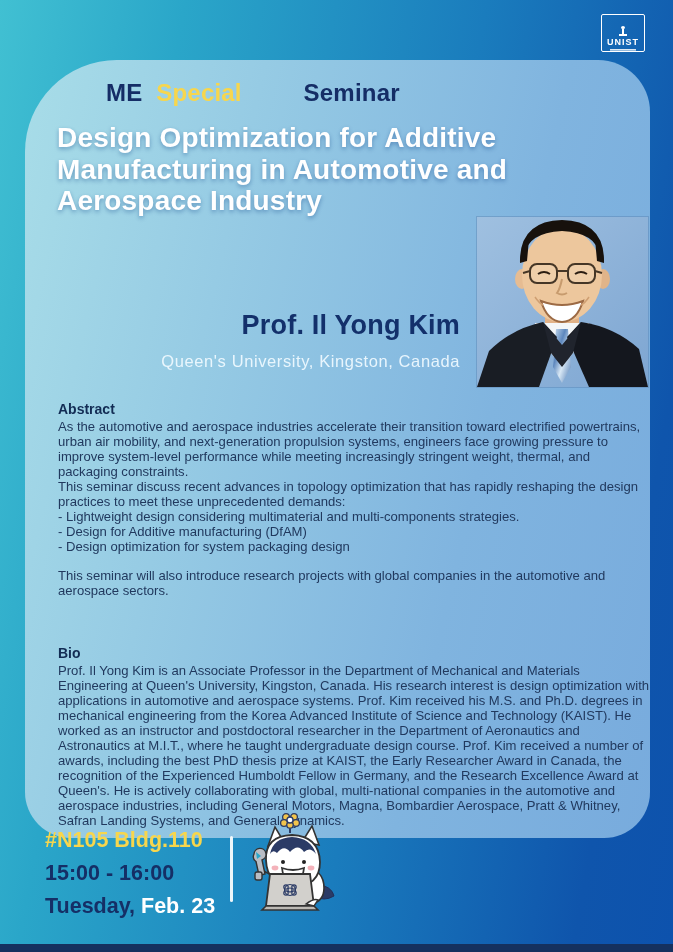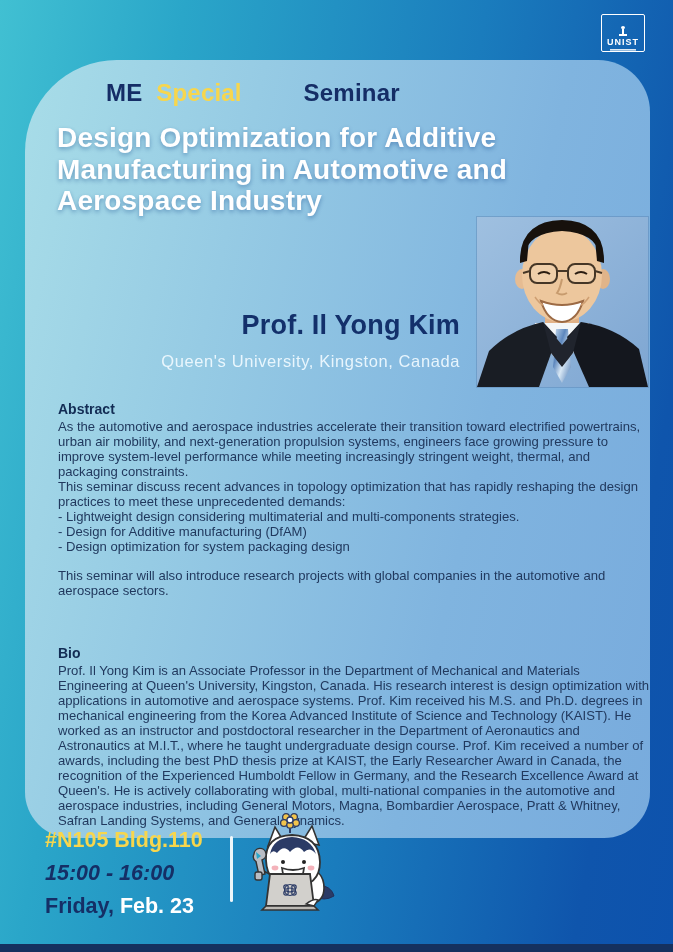--- a/index.html
+++ b/index.html
@@ -59,21 +59,21 @@
   .section h3{ font-size:14px; font-weight:800; color:#122c54; margin-bottom:2px;}
   .section p, .section div.bullet{ font-size:13.1px; line-height:15px; }
   .abstract{ top:341px; }
   .abstract .gap{ height:14px; }
   .bio{ top:542px;margin-top:43px; }
 
   
   .footer{ position:absolute; left:0; right:0; bottom:8px; height:132px; }
   .event-details{ position:absolute; left:45px; top:12px; font-weight:800; font-size:21.5px; line-height:33px; }
   .event-location{ color:#f7d64d; }
-  .event-time{ color:#152f66;font-style:italic; }
+  .event-time{ color:#152f66; }
   .event-date .day{ color:#152f66; }
   .event-date .date{ color:#ffffff; }
   .v-divider{ position:absolute; left:230px; top:24px; height:66px; width:2.5px; background:rgba(255,255,255,.92); border-radius:2px;}
   .mascot{ position:absolute; left:240px; top:0px; }
   .host-block{ position:absolute; right:24px; top:30px; text-align:right; color:#d3e4f4; }
   .host-label{ font-size:15px; margin-bottom:8px; letter-spacing:.4px;}
   .host-contact{ font-size:16.5px; letter-spacing:.3px;}
   .bottom-strip{ position:absolute; left:0; right:0; bottom:0; height:8px; background:#15315f; }
 </style>
 </head>
@@ -172,21 +172,21 @@
       <h3>Bio</h3>
       <p>Prof. Il Yong Kim is an Associate Professor in the Department of Mechanical and Materials Engineering at Queen's University, Kingston, Canada. His research interest is design optimization with applications in automotive and aerospace systems. Prof. Kim received his M.S. and Ph.D. degrees in mechanical engineering from the Korea Advanced Institute of Science and Technology (KAIST). He worked as an instructor and postdoctoral researcher in the Department of Aeronautics and Astronautics at M.I.T., where he taught undergraduate design course. Prof. Kim received a number of awards, including the best PhD thesis prize at KAIST, the Early Researcher Award in Canada, the recognition of the Experienced Humboldt Fellow in Germany, and the Research Excellence Award at Queen's. He is actively collaborating with global, multi-national companies in the automotive and aerospace industries, including General Motors, Magna, Bombardier Aerospace, Pratt &amp; Whitney, Safran Landing Systems, and General Dynamics.</p>
     </div>
   </div>
 
   <div class="footer">
     <div class="event-details">
       <div class="event-location">#N105 Bldg.110</div>
       <div class="event-time">15:00 - 16:00</div>
       <div class="event-date">
-        <span class="day">Friday,</span>
+        <span class="day">Tuesday,</span>
         <span class="date">Feb. 23</span>
       </div>
     </div>
 
     <div class="v-divider"></div>
 
     <div class="mascot">
       <svg width="96" height="104" viewBox="0 0 96 104">
 
         <line x1="50" y1="12" x2="50" y2="21" stroke="#2b3b66" stroke-width="2"></line>

